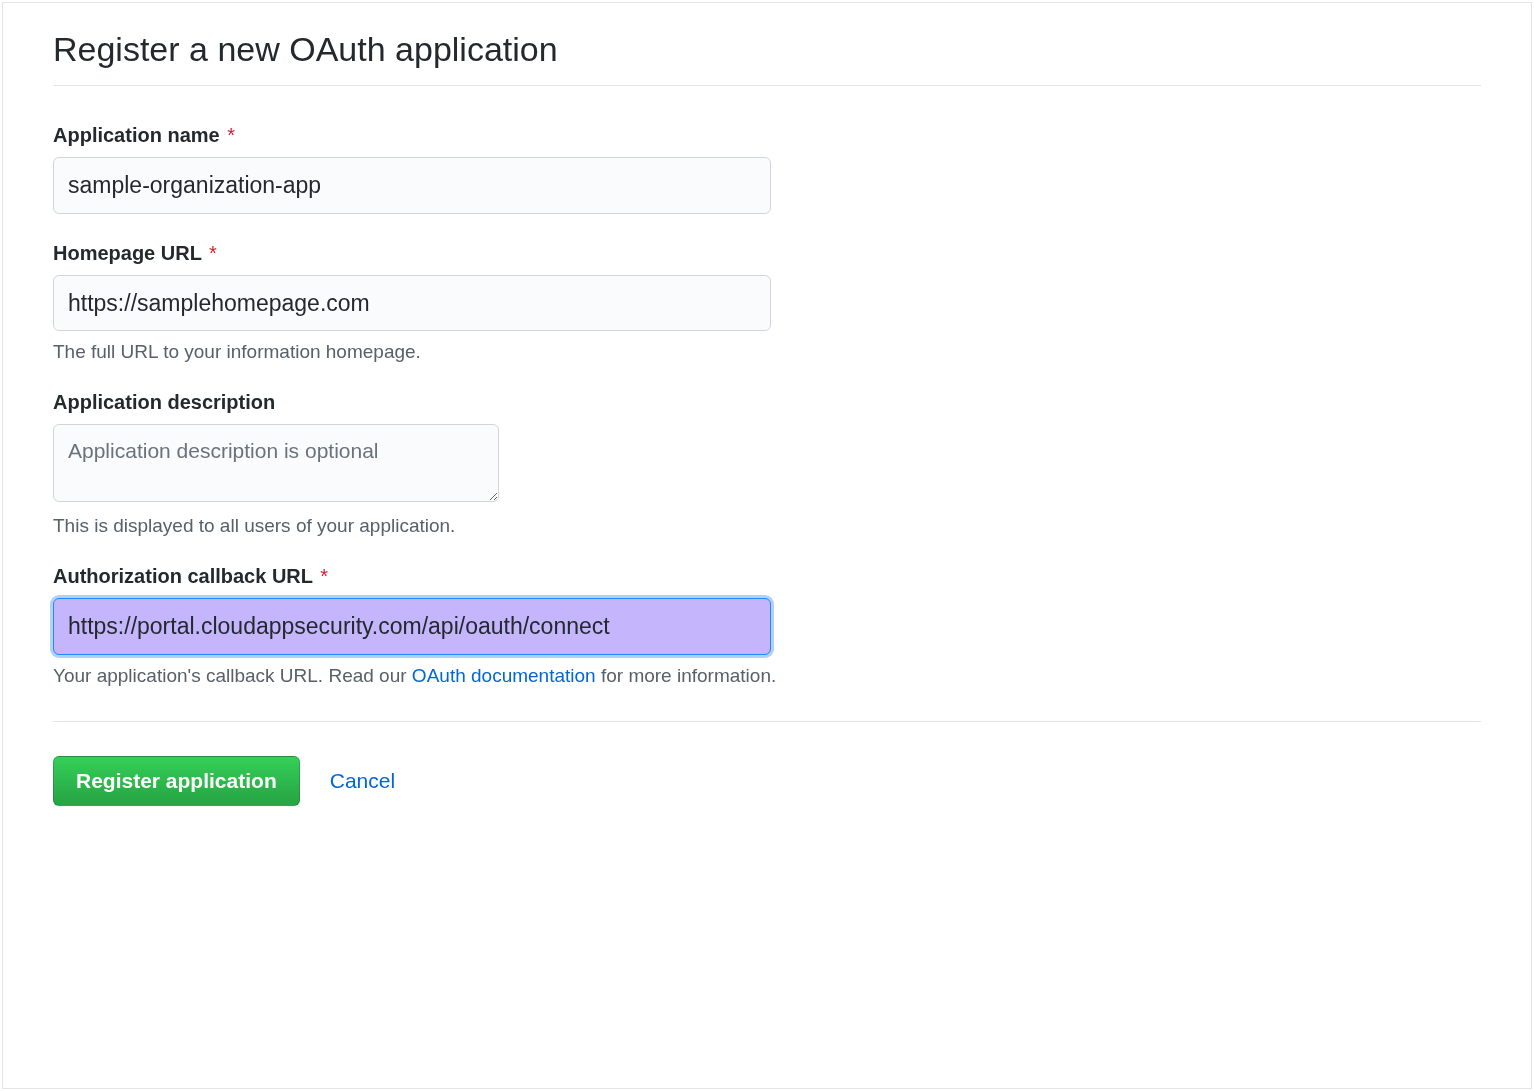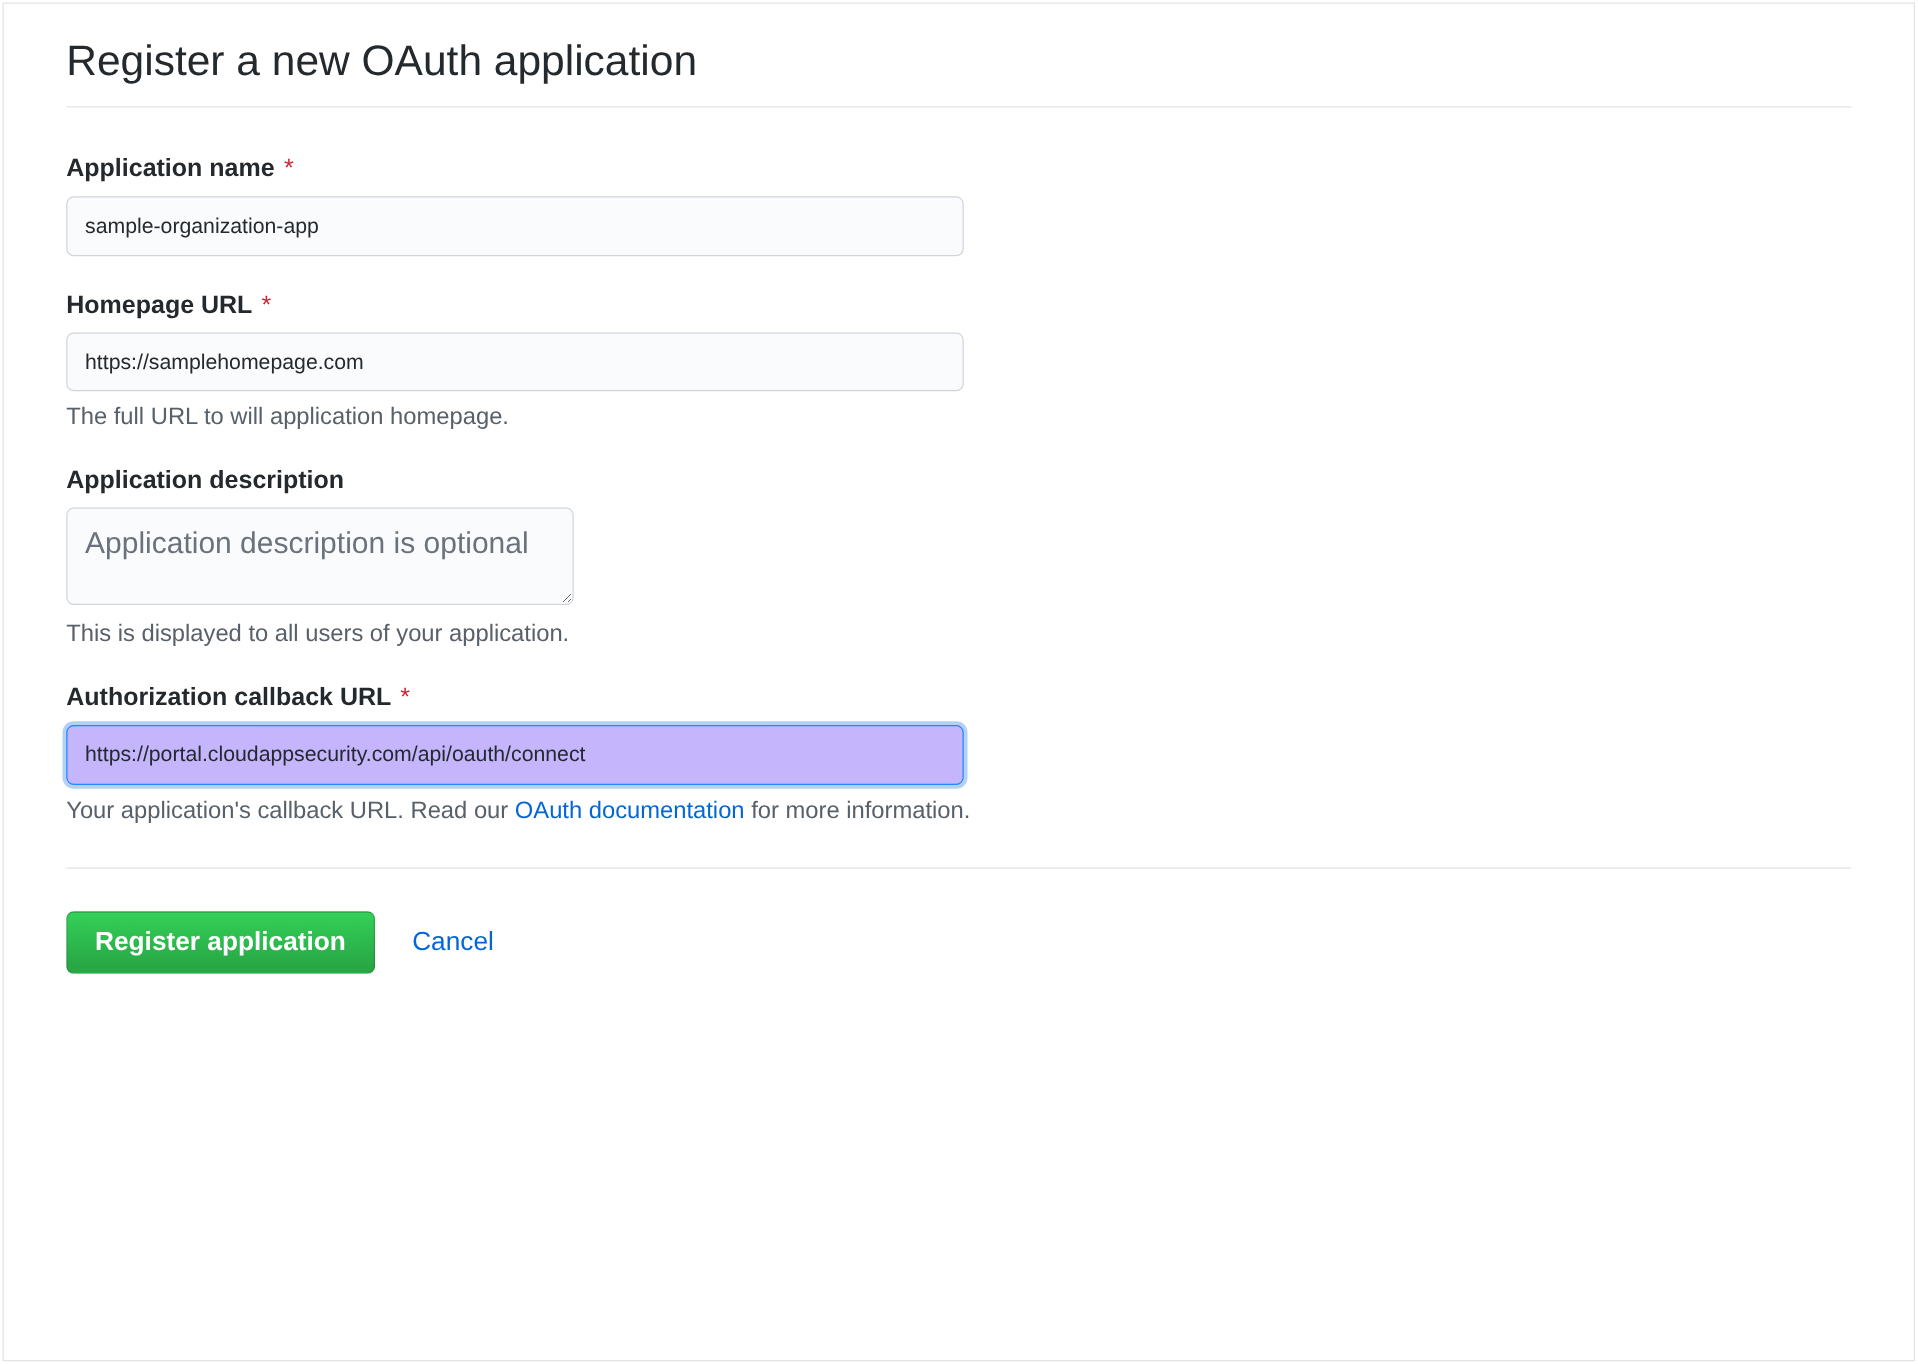--- a/index.html
+++ b/index.html
@@ -40,39 +40,39 @@
       margin-bottom: 10px;
     }
     .required-asterisk {
       color: #cb2431;
       font-weight: 400;
       margin-left: 2px;
     }
     .form-input {
       width: 718px;
       padding: 10px 14px;
-      font-size: 17px;
+      font-size: 23px;
       line-height: 1.5;
       color: #24292e;
       background-color: #fafbfc;
       border: 1px solid #d1d5da;
       border-radius: 6px;
       outline: none;
       font-family: inherit;
     }
     .form-input.focused {
       background-color: #c4b5fd;
       border-color: #2188ff;
       box-shadow: 0 0 0 3px rgba(3, 102, 214, 0.3);
     }
     .form-textarea {
-      width: 406px;
+      width: 446px;
       height: 78px;
       padding: 10px 14px;
-      font-size: 24px;
+      font-size: 21px;
       line-height: 1.5;
       color: #24292e;
       background-color: #fafbfc;
       border: 1px solid #d1d5da;
       border-radius: 6px;
       outline: none;
       font-family: inherit;
       resize: both;
     }
     .form-textarea::placeholder {
@@ -134,21 +134,21 @@
     </label>
     <input type="text" class="form-input" value="sample-organization-app" style="">
   </div>
 
   <div class="form-group">
     <label class="form-label">
       <span>Homepage URL</span>
       <span class="required-asterisk">*</span>
     </label>
     <input type="text" class="form-input" value="https://samplehomepage.com" style="">
-    <p class="form-hint">The full URL to will application homepage.</p>
+    <p class="form-hint">The full URL to your information homepage.</p>
   </div>
 
   <div class="form-group">
     <label class="form-label">Application description</label>
     <textarea class="form-textarea" placeholder="Application description is optional" style=""></textarea>
     <p class="form-hint">This is displayed to all users of your application.</p>
   </div>
 
   <div class="form-group">
     <label class="form-label">

